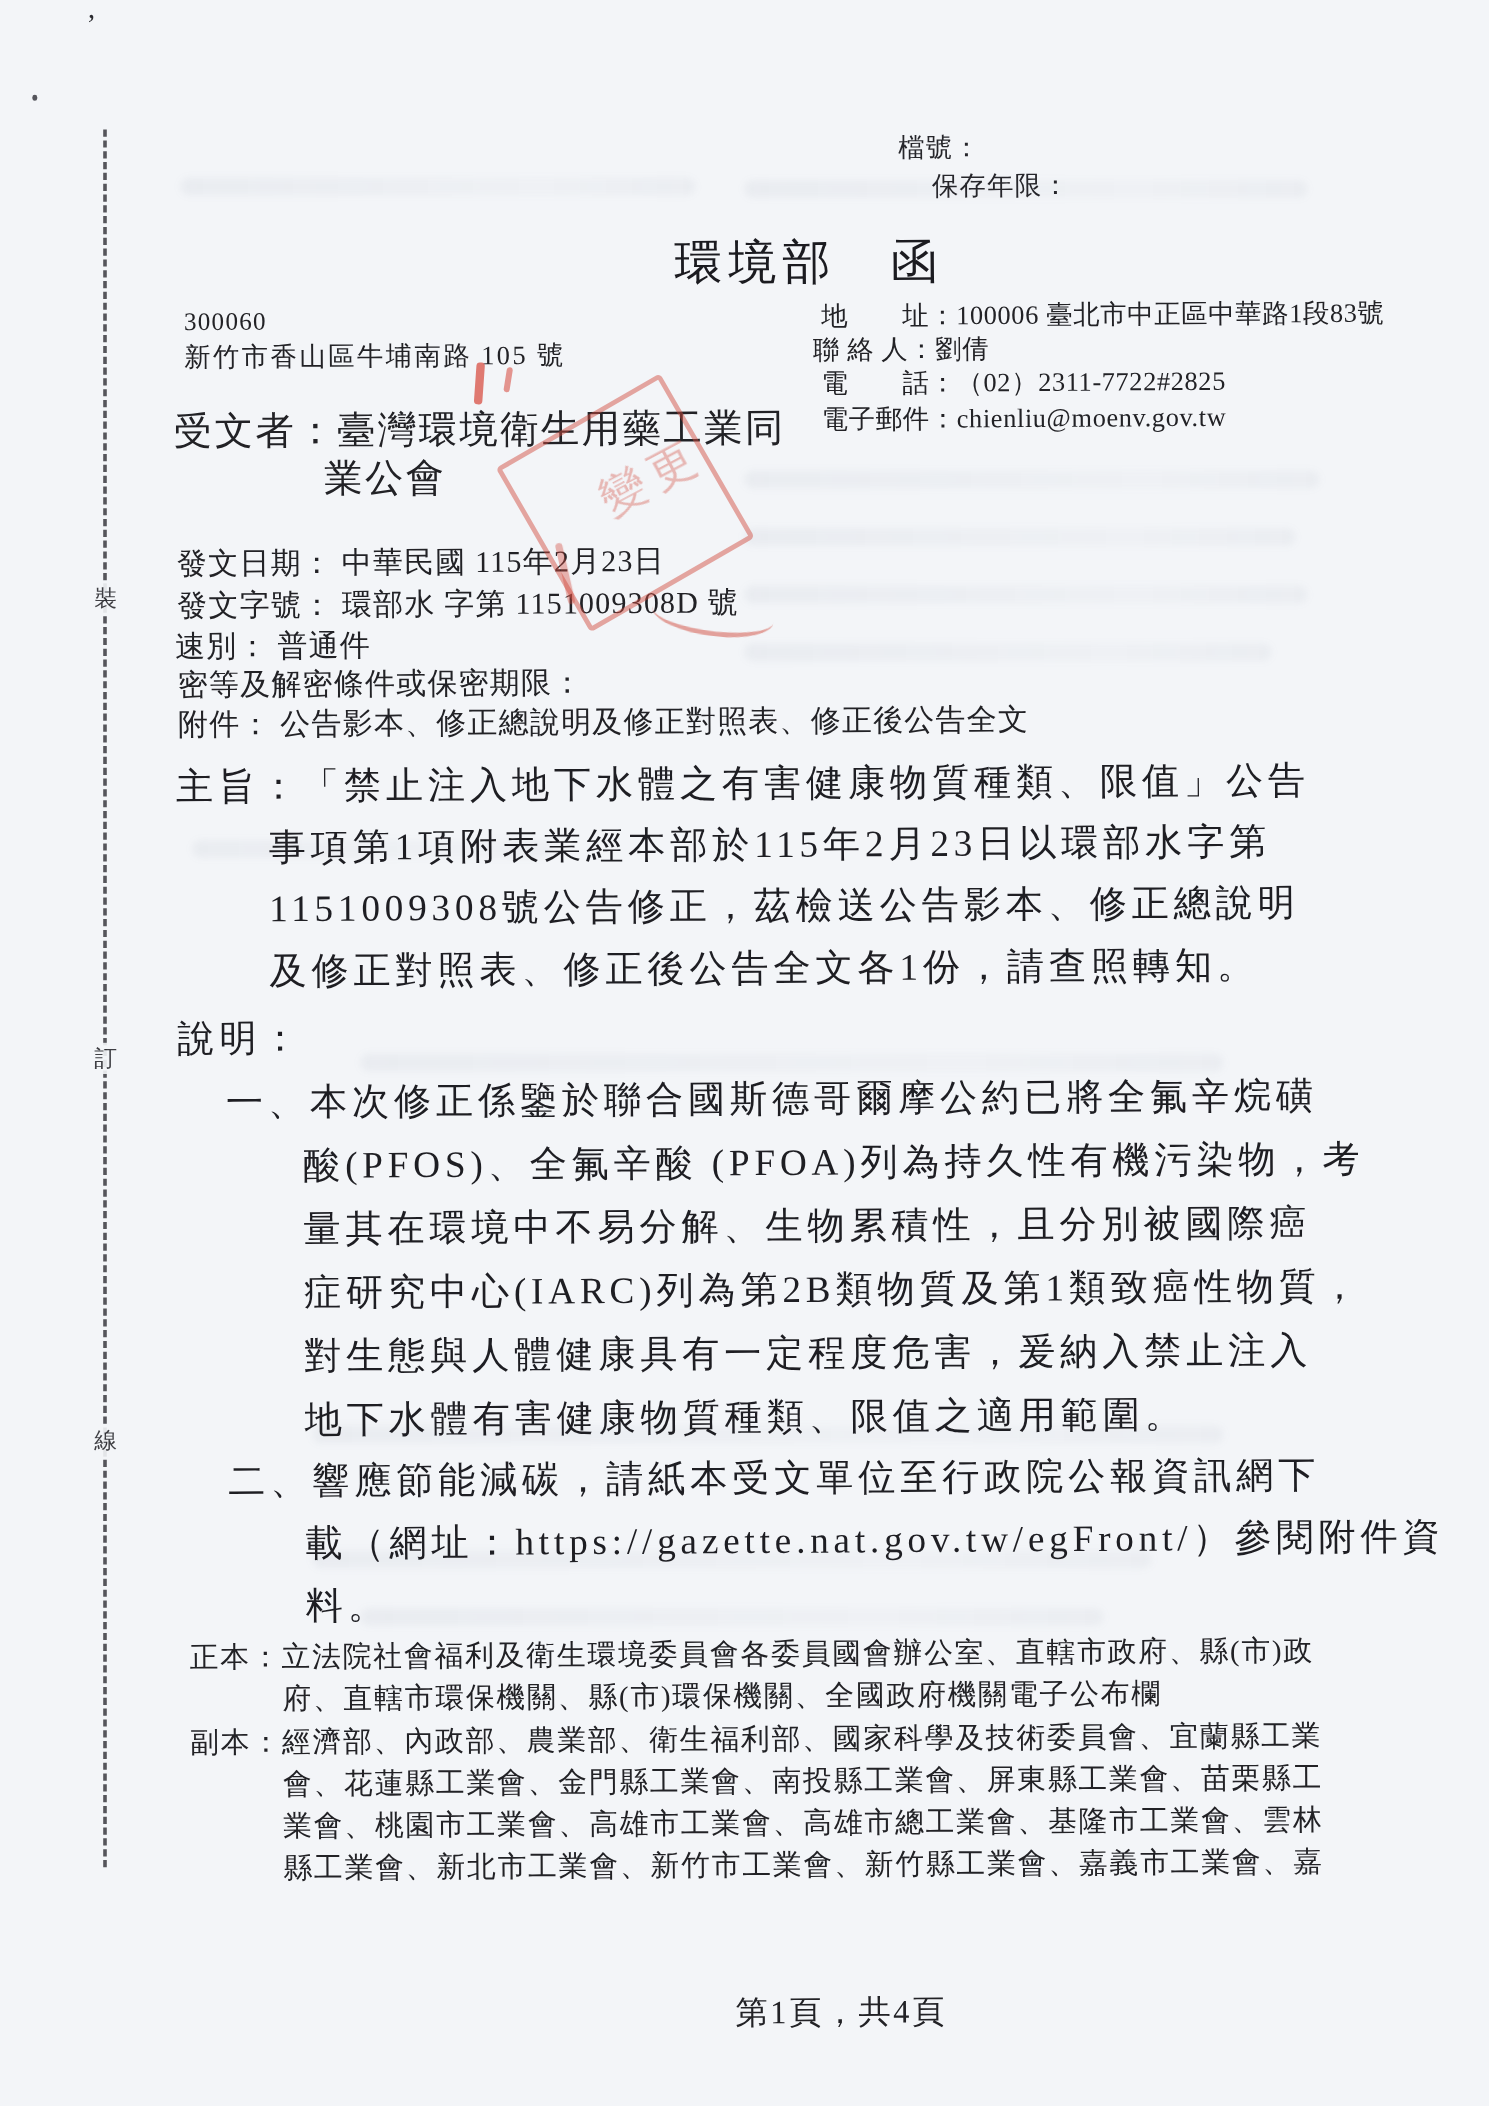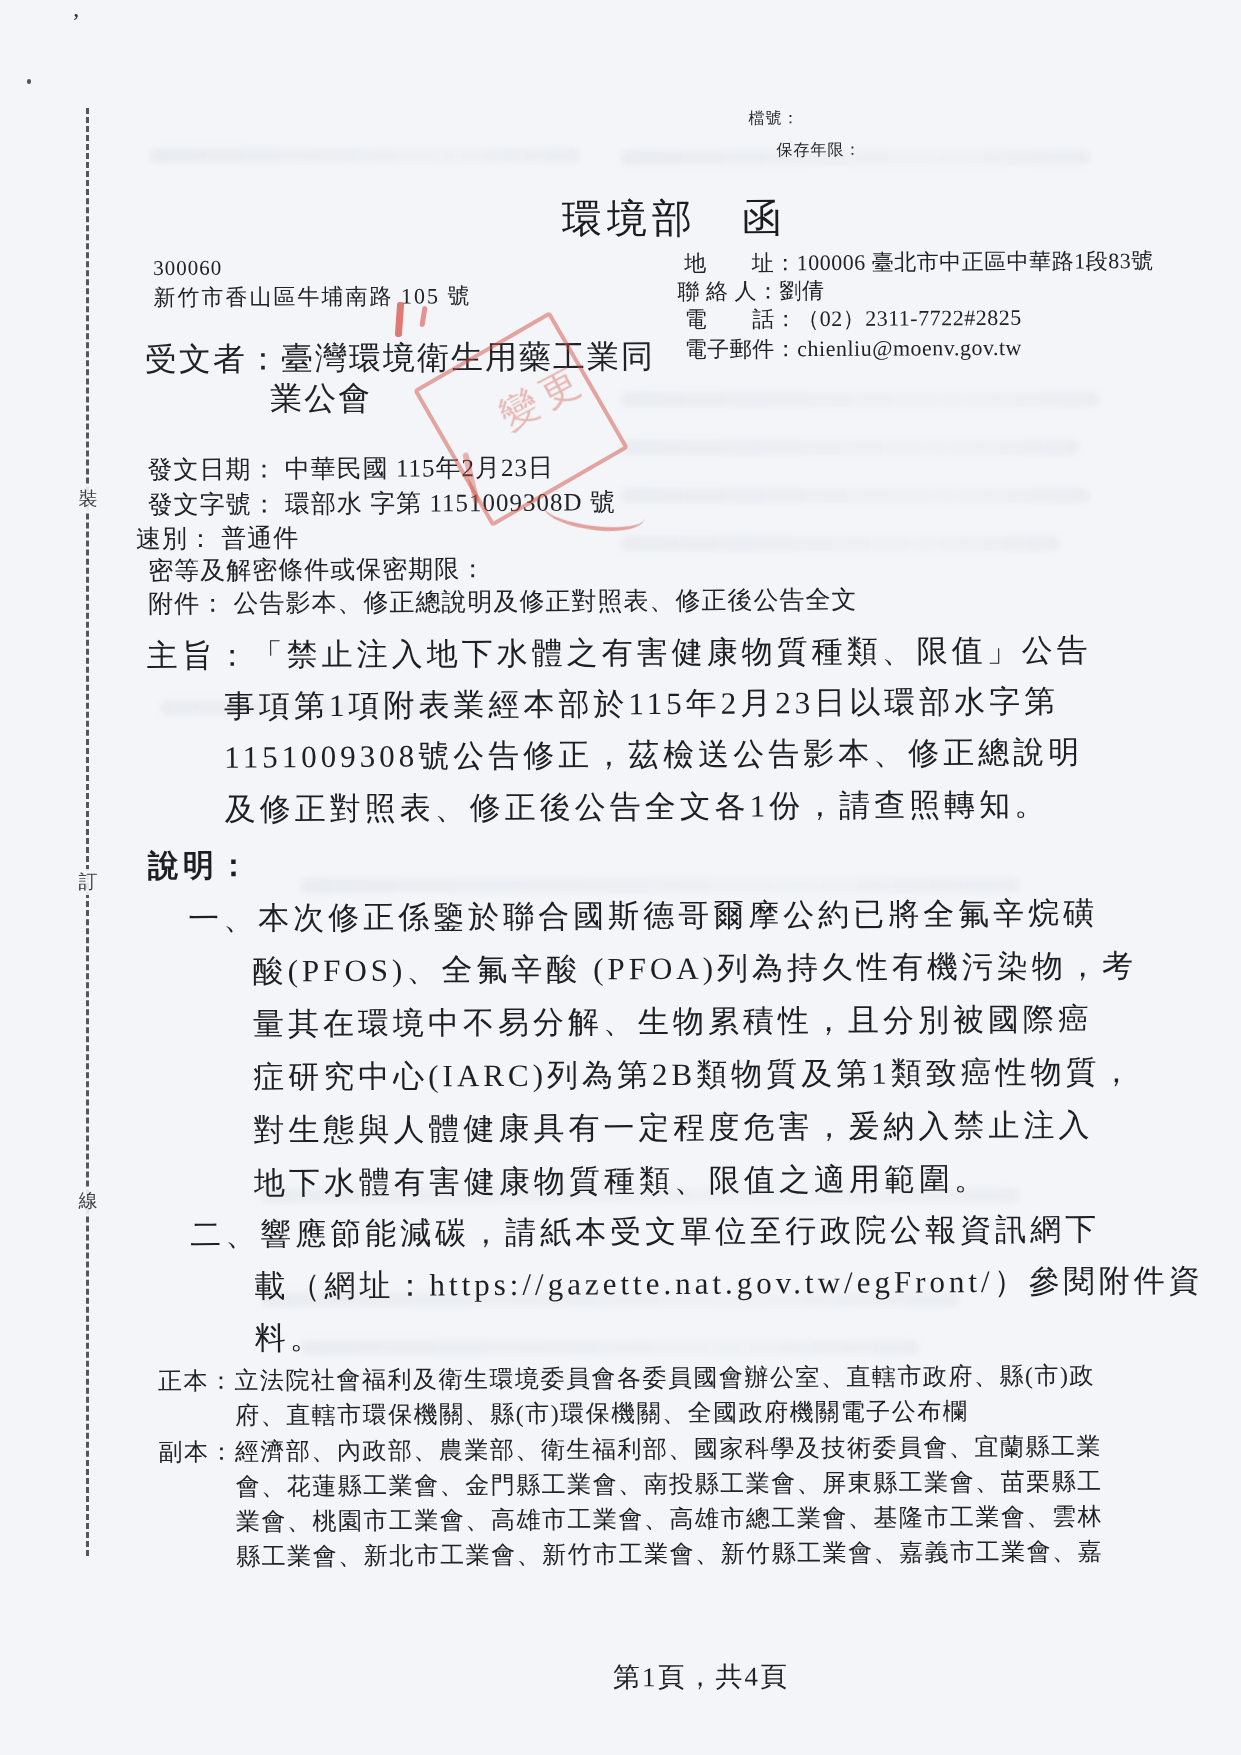--- a/index.html
+++ b/index.html
@@ -4,21 +4,21 @@
 <style>
   html,body{margin:0;padding:0;}
   .page{
     position:relative; width:1241px; height:1755px;
     background:#f3f5f8;
     font-family:"Liberation Serif","DejaVu Serif",serif;
     color:#222226; overflow:hidden;
   }
   .tilt{position:absolute;inset:0;transform:rotate(-0.35deg);transform-origin:40% 50%;}
   .abs{position:absolute;white-space:nowrap;}
-  .label-small{font-size:16px;letter-spacing:1px;color:#26262b;}
+  .label-small{font-size:22px;letter-spacing:1px;color:#26262b;}
   .doc-title{font-size:40px;letter-spacing:5px;color:#1b1b20;}
   .sender-code{font-size:21px;letter-spacing:1px;}
   .sender-addr{font-size:22px;letter-spacing:2px;}
   .contact-row{font-size:22px;letter-spacing:0.5px;}
   .recipient{font-size:32px;letter-spacing:2px;}
   .meta-row{font-size:25px;letter-spacing:1px;}
   .big{font-size:31px;letter-spacing:4px;color:#1e1e23;}
   .dist{font-size:24px;letter-spacing:1.5px;}
   .footer-text{font-size:27px;letter-spacing:2px;}
   .binding-line{
@@ -93,32 +93,32 @@
     <div class="abs contact-row" style="left:688px;top:306px;">電　　話：（02）2311-7722#2825</div>
     <div class="abs contact-row" style="left:688px;top:336px;">電子郵件：chienliu@moenv.gov.tw</div>
 
     <div class="abs recipient" style="left:148px;top:336px;">
       <span>受文者：</span><span>臺灣環境衛生用藥工業同</span>
     </div>
     <div class="abs recipient" style="left:273px;top:376px;">業公會</div>
 
     <div class="abs meta-row" style="left:150px;top:451px;">發文日期： 中華民國 115年2月23日</div>
     <div class="abs meta-row" style="left:150px;top:486px;">發文字號： 環部水 字第 1151009308D 號</div>
-    <div class="abs meta-row" style="left:138px;top:520px;">速別： 普通件</div>
+    <div class="abs meta-row" style="left:148px;top:520px;">速別： 普通件</div>
     <div class="abs meta-row" style="left:150px;top:552px;">密等及解密條件或保密期限：</div>
     <div class="abs meta-row" style="left:150px;top:585px;">附件： 公告影本、修正總說明及修正對照表、修正後公告全文</div>
 
     <div class="abs big" style="left:148px;top:633px;">
       <span>主旨：</span><span>「禁止注入地下水體之有害健康物質種類、限值」公告</span>
     </div>
     <div class="abs big" style="left:225px;top:684px;">事項第1項附表業經本部於115年2月23日以環部水字第</div>
     <div class="abs big" style="left:225px;top:735px;">1151009308號公告修正，茲檢送公告影本、修正總說明</div>
     <div class="abs big" style="left:225px;top:787px;">及修正對照表、修正後公告全文各1份，請查照轉知。</div>
 
-    <div class="abs big" style="left:148px;top:843px;font-weight:bold;">說明：</div>
+    <div class="abs big" style="left:148px;top:843px;">說明：</div>
 
     <div class="abs big" style="left:188px;top:896px;">
       <span>一、</span><span>本次修正係鑒於聯合國斯德哥爾摩公約已將全氟辛烷磺</span>
     </div>
     <div class="abs big" style="left:252px;top:949px;">酸(PFOS)、全氟辛酸 (PFOA)列為持久性有機污染物，考</div>
     <div class="abs big" style="left:252px;top:1002px;">量其在環境中不易分解、生物累積性，且分別被國際癌</div>
     <div class="abs big" style="left:252px;top:1055px;">症研究中心(IARC)列為第2B類物質及第1類致癌性物質，</div>
     <div class="abs big" style="left:252px;top:1108px;">對生態與人體健康具有一定程度危害，爰納入禁止注入</div>
     <div class="abs big" style="left:252px;top:1161px;">地下水體有害健康物質種類、限值之適用範圍。</div>
 

